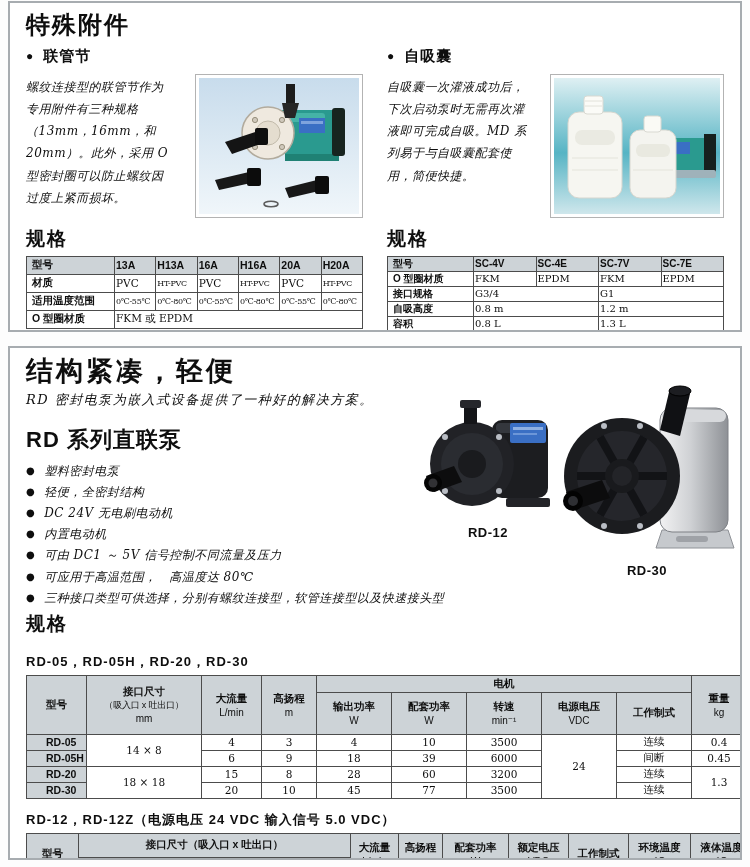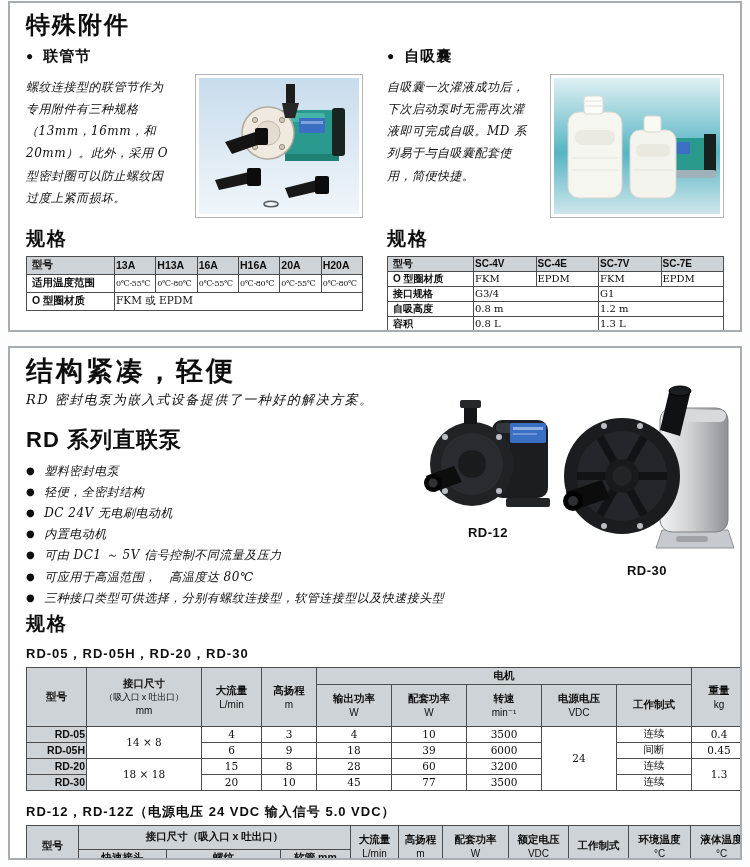--- a/index.html
+++ b/index.html
@@ -27,28 +27,28 @@
 .big-title{font-size:27px;font-weight:700;letter-spacing:3px;line-height:1.15}
 .lead{font-family:"DejaVu Serif",serif;font-style:italic;font-size:13px;margin:4px 0 16px;letter-spacing:1.5px}
 .series-title{font-size:22px;font-weight:700;letter-spacing:1px;margin:0 0 6px}
 .features{list-style:none;width:500px}
 .features li{font-family:"DejaVu Serif",serif;font-style:italic;font-size:12px;line-height:1.76;white-space:nowrap;letter-spacing:.5px}
 .features li::before{content:"●";font-style:normal;font-family:"DejaVu Sans",sans-serif;font-size:10px;margin-right:9px;vertical-align:1px}
 .rd-visual{position:absolute;top:36px;right:4px;display:flex;align-items:flex-start;gap:4px}
 .fig{display:flex;flex-direction:column;align-items:center}
 .fig-cap{font-size:13px;font-weight:700;margin-top:1px;letter-spacing:.5px}
 .spec-h2{font-size:19px;font-weight:700;letter-spacing:2px;margin:2px 0 2px}
-.models-cap{font-size:13px;font-weight:700;margin:8px 0 4px;letter-spacing:1px}
+.models-cap{font-size:13px;font-weight:700;margin:16px 0 4px;letter-spacing:1px}
 table.big{border-collapse:collapse;width:100%;table-layout:fixed;font-size:10.5px}
 table.big th,table.big td{border:1px solid #4c4c4c;text-align:center;vertical-align:middle;overflow:hidden;padding:0 1px}
 table.big thead th{background:#cdd3d7;font-weight:700}
 table.big .band{height:17px}
 table.big .hrow{height:42px}
 table.big tbody td{height:16px;font-family:"DejaVu Serif","Liberation Serif",serif}
-table.big td.model{background:#cdd3d7;font-family:"Liberation Sans",sans-serif;font-weight:700;text-align:right;padding-left:19px}
+table.big td.model{background:#cdd3d7;font-family:"Liberation Sans",sans-serif;font-weight:700;text-align:left;padding-left:19px}
 .unit{display:block;font-weight:400;font-size:10px;margin-top:1px}
 .sub2{display:block;font-size:9px;font-weight:400;letter-spacing:-.2px}
 .cap2{margin-top:12px}
 </style>
 </head>
 <body>
 
 <section class="frame frame-top">
   <h1 class="sec-title">特殊附件</h1>
   <div class="cols">
@@ -109,20 +109,29 @@
             <th class="rowlabel">型号</th>
             <th>13A</th>
             <th>H13A</th>
             <th>16A</th>
             <th>H16A</th>
             <th>20A</th>
             <th>H20A</th>
           </tr>
         </thead>
         <tbody>
+          <tr>
+            <td class="rowlabel">材质</td>
+            <td class="val">PVC</td>
+            <td class="val tight">HT-PVC</td>
+            <td class="val">PVC</td>
+            <td class="val tight">HT-PVC</td>
+            <td class="val">PVC</td>
+            <td class="val tight">HT-PVC</td>
+          </tr>
           <tr>
             <td class="rowlabel">适用温度范围</td>
             <td class="val tight">0℃-55℃</td>
             <td class="val tight">0℃-80℃</td>
             <td class="val tight">0℃-55℃</td>
             <td class="val tight">0℃-80℃</td>
             <td class="val tight">0℃-55℃</td>
             <td class="val tight">0℃-80℃</td>
           </tr>
           <tr>

